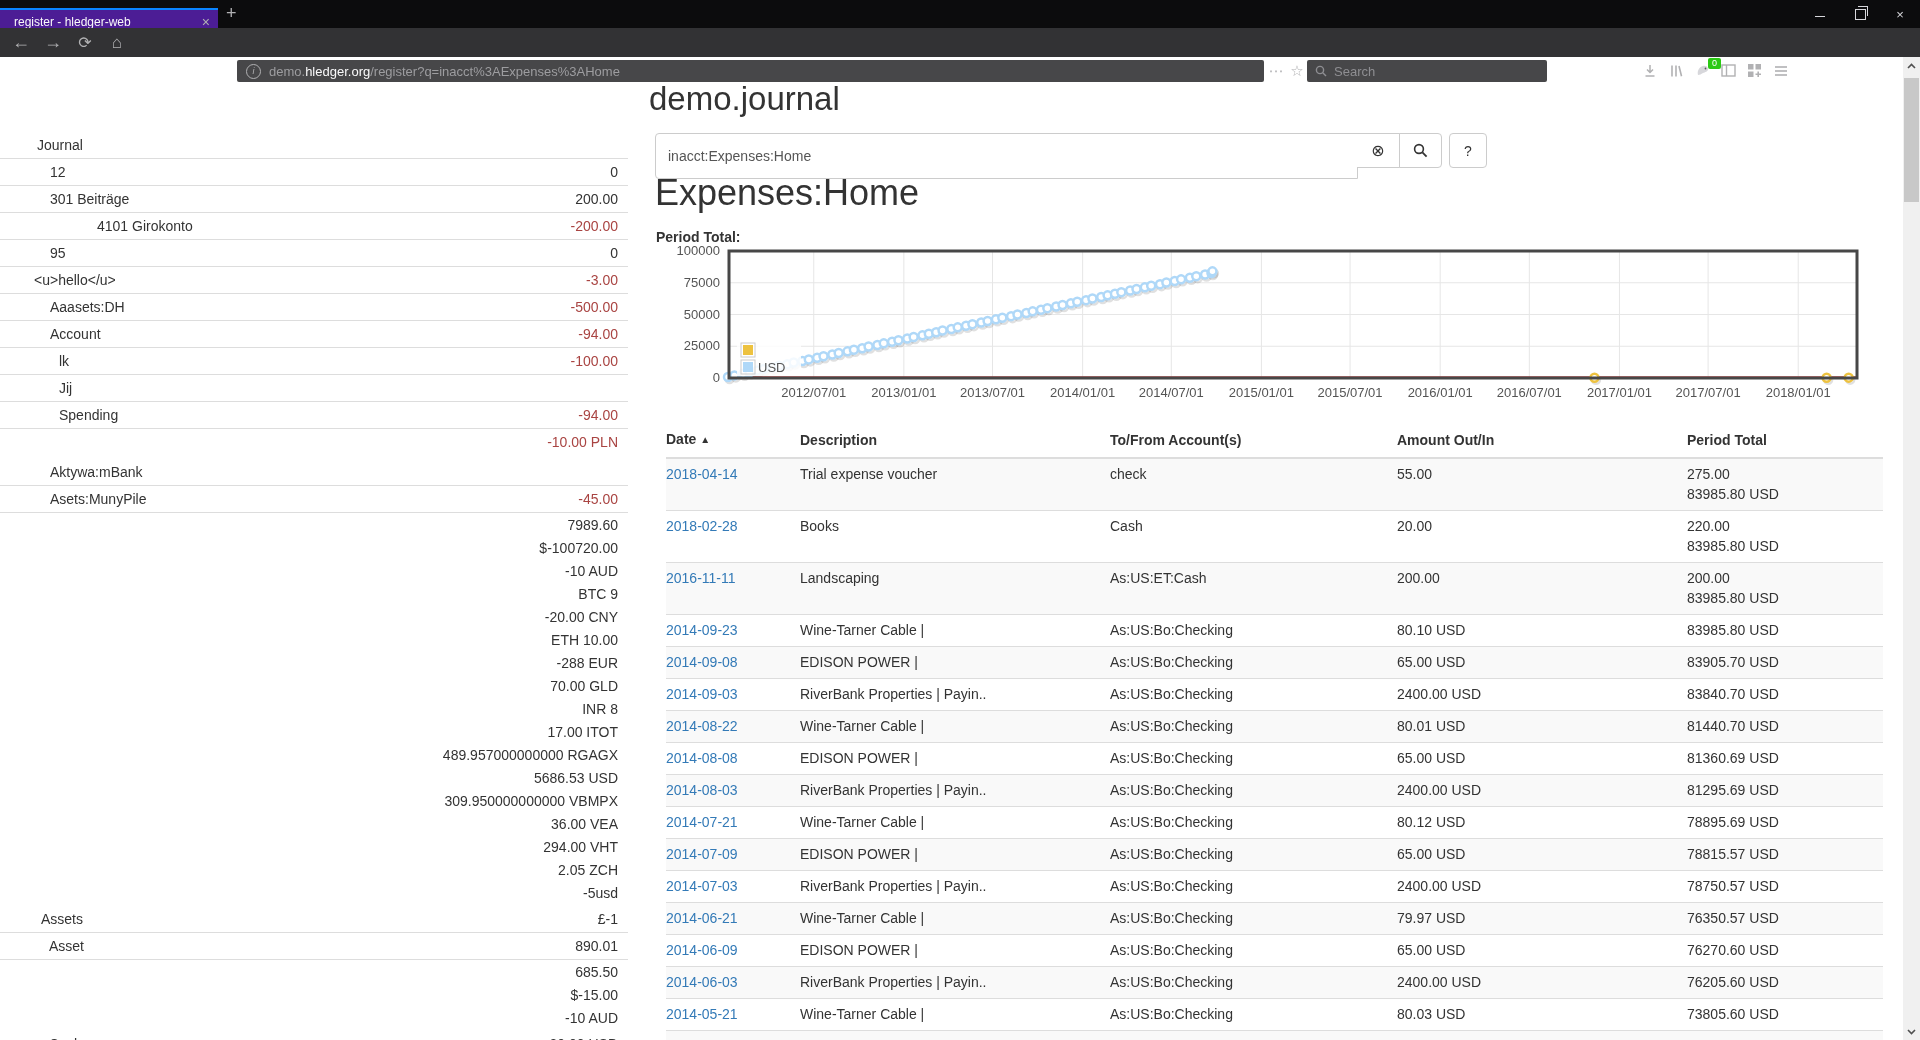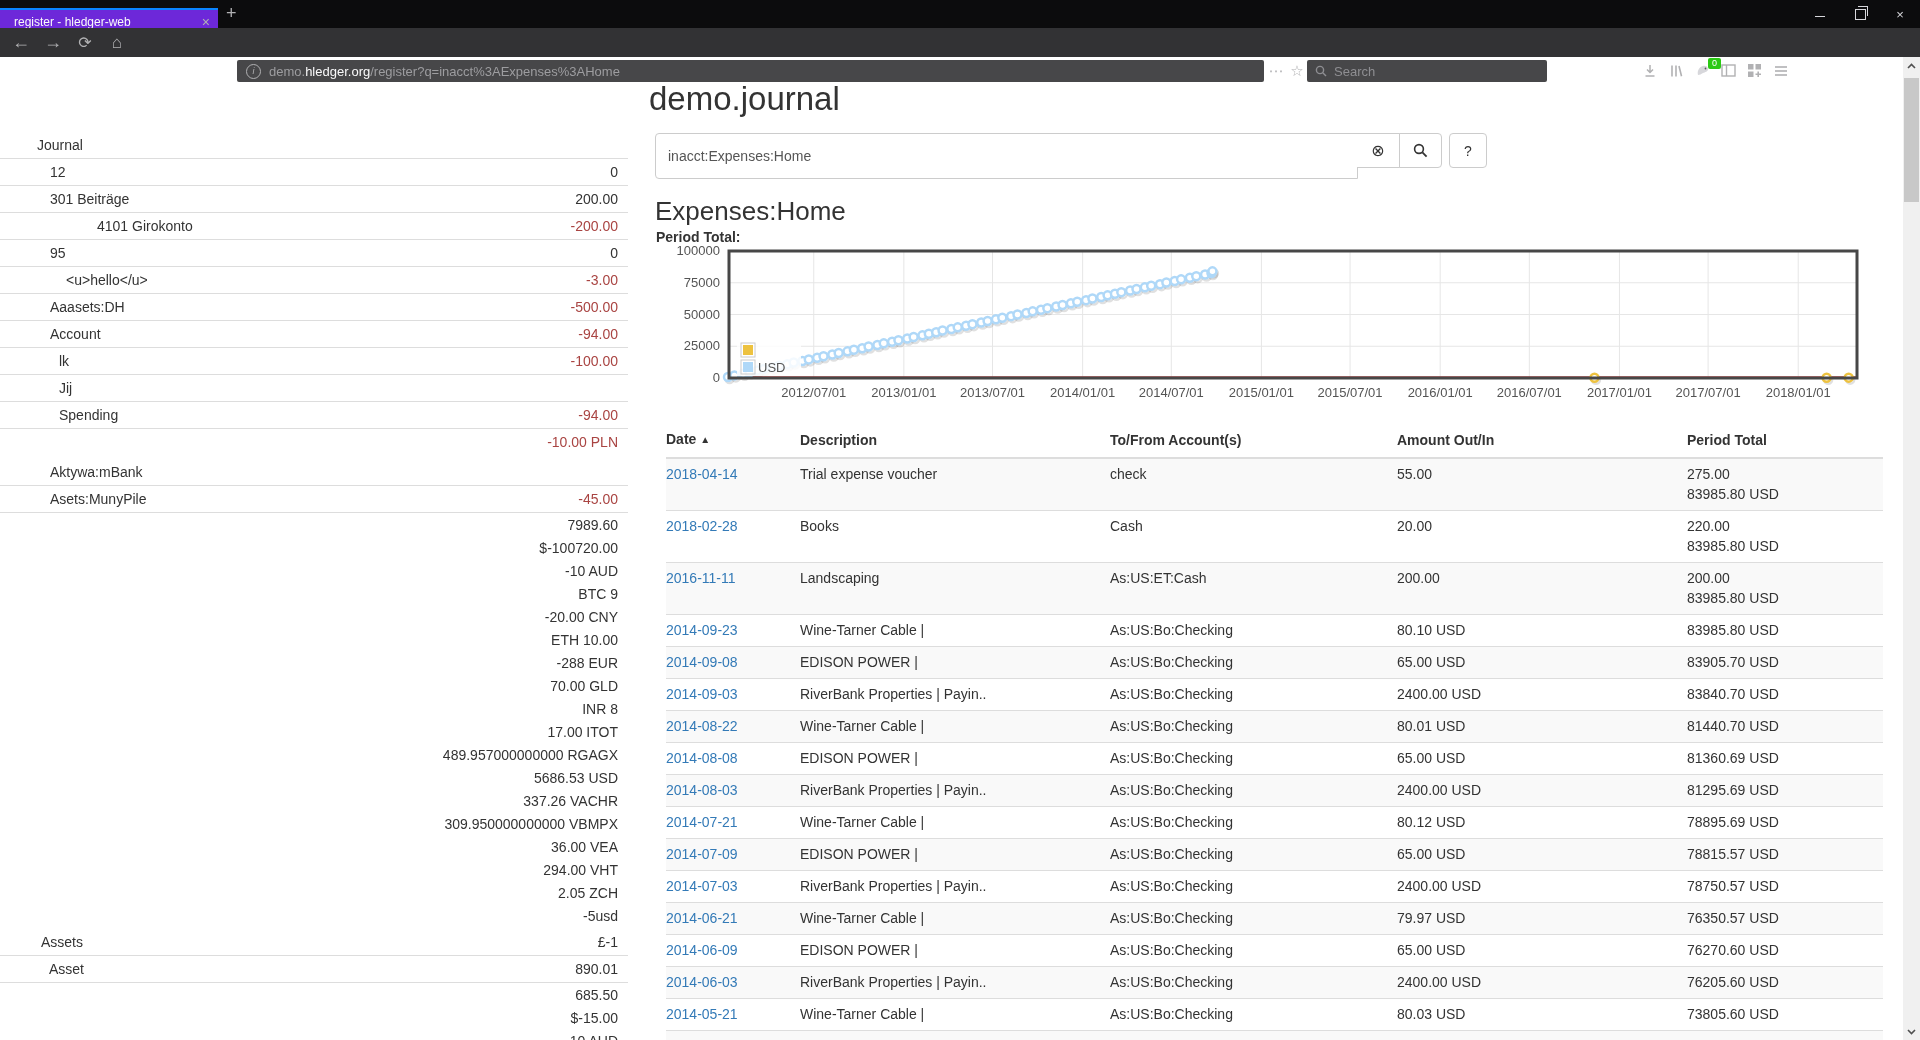--- a/index.html
+++ b/index.html
@@ -1,21 +1,21 @@
 <!DOCTYPE html>
 <html><head>
 <meta charset="utf-8">
 <style>
   html,body{margin:0;padding:0;background:#fff;}
   .page{position:relative;width:1920px;height:1040px;overflow:hidden;
         font-family:"Liberation Sans",sans-serif;background:#fff;}
 
   
   .tabbar{position:absolute;left:0;top:0;width:1920px;height:28px;background:#0c0c0d;}
-  .tab{position:absolute;left:0;top:8px;width:218px;height:28px;background:#6d28d9;}
+  .tab{position:absolute;left:0;top:8px;width:218px;height:28px;background:#4c1d95;}
   .tab .accent{position:absolute;left:0;top:0;width:100%;height:2px;background:#0a84ff;}
   .tab .tab-title{position:absolute;left:14px;top:0;line-height:28px;font-size:12px;color:#f9f9fa;}
   .tab .tab-close{position:absolute;right:8px;top:0;line-height:28px;font-size:14px;color:#b1b1b3;}
   .newtab{position:absolute;left:226px;top:0;line-height:26px;font-size:18px;color:#b1b1b3;}
   .wincontrols{position:absolute;right:0;top:0;height:28px;display:flex;}
   .winbtn{width:40px;height:28px;display:flex;align-items:center;justify-content:center;color:#d7d7db;font-size:13px;}
   .minbar{width:10px;height:1px;background:#d7d7db;display:block;margin-top:4px;}
   .restorebox{width:9px;height:9px;border:1px solid #d7d7db;position:relative;display:block;}
   .restorebox:before{content:"";position:absolute;left:2px;top:-4px;width:9px;height:9px;border:1px solid #d7d7db;border-left:none;border-bottom:none;}
 
@@ -51,21 +51,21 @@
   
   .h1{position:absolute;left:649px;top:80px;font-size:33px;color:#333;}
   .qinput{position:absolute;left:655px;top:133px;width:703px;height:46px;box-sizing:border-box;
           border:1px solid #ccc;border-radius:4px 0 0 4px;padding:0 12px;font-size:14px;color:#555;
           font-family:"Liberation Sans",sans-serif;background:#fff;outline:none;}
   .qbtn{position:absolute;top:133px;height:35px;box-sizing:border-box;background:#fff;border:1px solid #ccc;
         display:flex;align-items:center;justify-content:center;font-size:16px;color:#333;cursor:pointer;}
   .qbtn.clear{left:1357px;width:43px;border-left:none;}
   .qbtn.search{left:1399px;width:43px;border-radius:0 4px 4px 0;}
   .qbtn.help{left:1449px;width:38px;border-radius:4px;font-size:14px;}
-  .h2{position:absolute;left:655px;top:196px;font-size:26px;color:#333;}
+  .h2{position:absolute;left:655px;top:172px;font-size:36px;color:#333;}
   .ptlabel{position:absolute;left:656px;top:229px;font-size:14px;font-weight:bold;color:#333;}
   .chartbox{position:absolute;left:653px;top:245px;}
 
   
   .regtable{position:absolute;left:666px;top:424px;width:1217px;border-collapse:collapse;table-layout:fixed;
             font-size:14px;color:#333;}
   .regtable th{font-weight:bold;text-align:left;border-bottom:2px solid #ddd;padding:5px 0 6px;line-height:20px;}
   .regtable td{border-top:1px solid #ddd;padding:5px 0 6px;vertical-align:top;line-height:20px;}
   .regtable tbody tr:nth-child(odd){background:#f9f9f9;}
   .regtable .r{text-align:left;}
@@ -196,21 +196,21 @@
           <div class="neg">-200.00</div>
         </span>
       </div>
       <div class="srow b">
         <span class="aname" style="padding-left: 50px;">95</span>
         <span class="avals">
           <div>0</div>
         </span>
       </div>
       <div class="srow b">
-        <span class="aname" style="padding-left: 66px;">&lt;u&gt;hello&lt;/u&gt;</span>
+        <span class="aname" style="padding-left: 34px;">&lt;u&gt;hello&lt;/u&gt;</span>
         <span class="avals">
           <div class="neg">-3.00</div>
         </span>
       </div>
       <div class="srow b">
         <span class="aname" style="padding-left: 50px;">Aaasets:DH</span>
         <span class="avals">
           <div class="neg">-500.00</div>
         </span>
       </div>
@@ -255,21 +255,20 @@
           <div>-10 AUD</div>
           <div>BTC 9</div>
           <div>-20.00 CNY</div>
           <div>ETH 10.00</div>
           <div>-288 EUR</div>
           <div>70.00 GLD</div>
           <div>INR 8</div>
           <div>17.00 ITOT</div>
           <div>489.957000000000 RGAGX</div>
           <div>5686.53 USD</div>
-          <div>337.26 VACHR</div>
           <div>309.950000000000 VBMPX</div>
           <div>36.00 VEA</div>
           <div>294.00 VHT</div>
           <div>2.05 ZCH</div>
           <div>-5usd</div>
         </span>
       </div>
       <div class="srow b">
         <span class="aname" style="padding-left: 41px;">Assets</span>
         <span class="avals">

